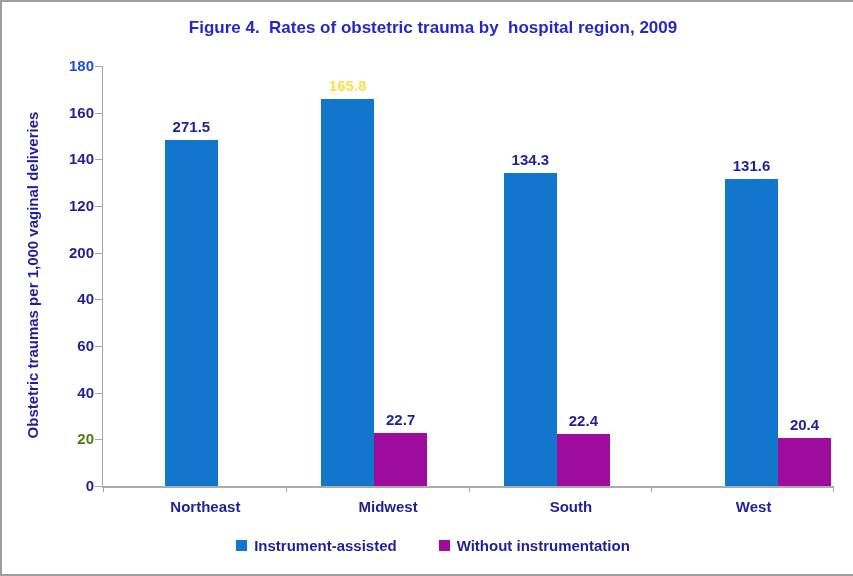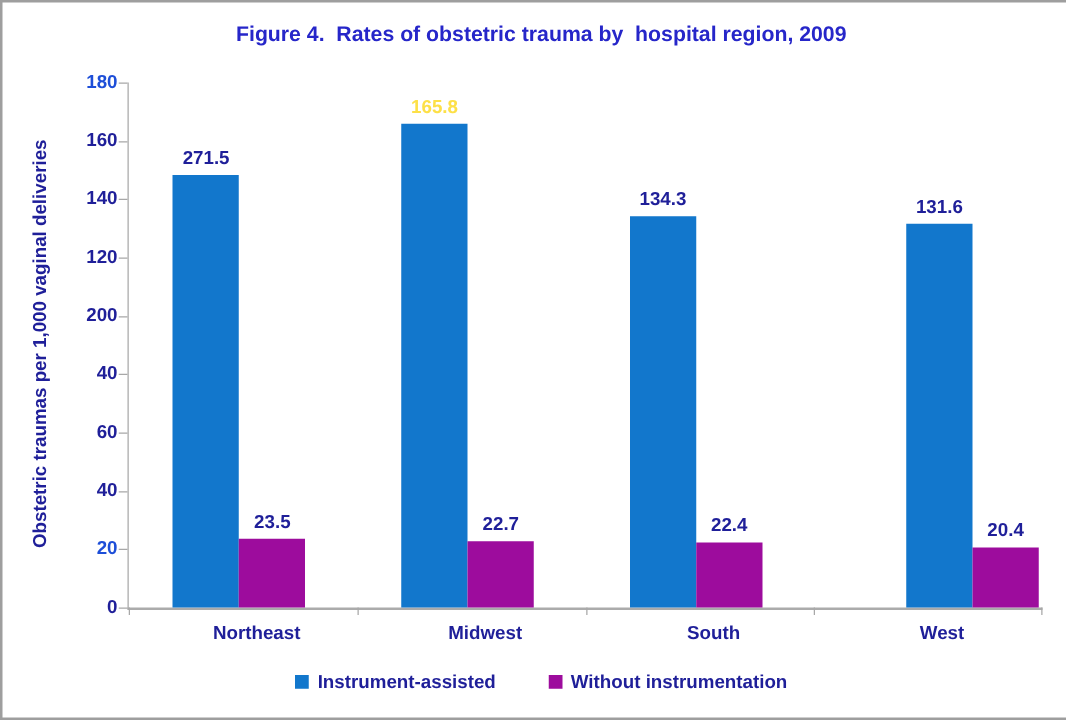--- a/index.html
+++ b/index.html
@@ -66,21 +66,21 @@
 
 <div id="window">
 
   <div class="chart-title" style="color: rgb(38, 38, 201);">Figure 4.  Rates of obstetric trauma by  hospital region, 2009</div>
 
   <div class="y-axis-title" style="color: rgb(31, 31, 153);">Obstetric traumas per 1,000 vaginal deliveries</div>
 
   <div class="plot-area">
       <div class="y-tick-label" style="color: rgb(31, 31, 153); bottom: calc(0% - 9px); right: calc(100% + 9px);">0</div>
       <div class="y-tick-mark" style="bottom: calc(0% - 1px);"></div>
-      <div class="y-tick-label" style="color: #1d4ed8; bottom: calc(11.1111% - 9px); right: calc(100% + 9px);">20</div>
+      <div class="y-tick-label" style="color: #4d7c0f; bottom: calc(11.1111% - 9px); right: calc(100% + 9px);">20</div>
       <div class="y-tick-mark" style="bottom: calc(11.1111% - 1px);"></div>
       <div class="y-tick-label" style="color: rgb(31, 31, 153); bottom: calc(22.2222% - 9px); right: calc(100% + 9px);">40</div>
       <div class="y-tick-mark" style="bottom: calc(22.2222% - 1px);"></div>
       <div class="y-tick-label" style="color: rgb(31, 31, 153); bottom: calc(33.3333% - 9px); right: calc(100% + 9px);">60</div>
       <div class="y-tick-mark" style="bottom: calc(33.3333% - 1px);"></div>
       <div class="y-tick-label" style="color: rgb(31, 31, 153); bottom: calc(44.4444% - 9px); right: calc(100% + 9px);">40</div>
       <div class="y-tick-mark" style="bottom: calc(44.4444% - 1px);"></div>
       <div class="y-tick-label" style="color: rgb(31, 31, 153); bottom: calc(55.5556% - 9px); right: calc(100% + 9px);">200</div>
       <div class="y-tick-mark" style="bottom: calc(55.5556% - 1px);"></div>
       <div class="y-tick-label" style="color: rgb(31, 31, 153); bottom: calc(66.6667% - 9px); right: calc(100% + 9px);">120</div>
@@ -93,23 +93,20 @@
       <div class="y-tick-mark" style="bottom: calc(100% - 1px);"></div>
       <div class="x-tick-mark" style="left: calc(0%);"></div>
       <div class="x-tick-mark" style="left: calc(25%);"></div>
       <div class="x-tick-mark" style="left: calc(50%);"></div>
       <div class="x-tick-mark" style="left: calc(75%);"></div>
       <div class="x-tick-mark" style="left: calc(100% - 1px);"></div>
       <div class="category-cell" style="left: 0%; width: 25%;">
         <div class="bar-pair">
           <div class="bar" style="background: rgb(18, 119, 204); height: 82.3333%;">
             <span class="bar-value-label" style="color: rgb(31, 31, 153);">271.5</span>
-          </div>
-          <div class="bar" style="background: rgb(157, 12, 157); height: 13.0556%;">
-            <span class="bar-value-label" style="color: rgb(31, 31, 153);">23.5</span>
           </div>
         </div>
       </div>
       <div class="category-cell" style="left: 25%; width: 25%;">
         <div class="bar-pair">
           <div class="bar" style="background: rgb(18, 119, 204); height: 92.1111%;">
             <span class="bar-value-label" style="color: #fde047;">165.8</span>
           </div>
           <div class="bar" style="background: rgb(157, 12, 157); height: 12.6111%;">
             <span class="bar-value-label" style="color: rgb(31, 31, 153);">22.7</span>

